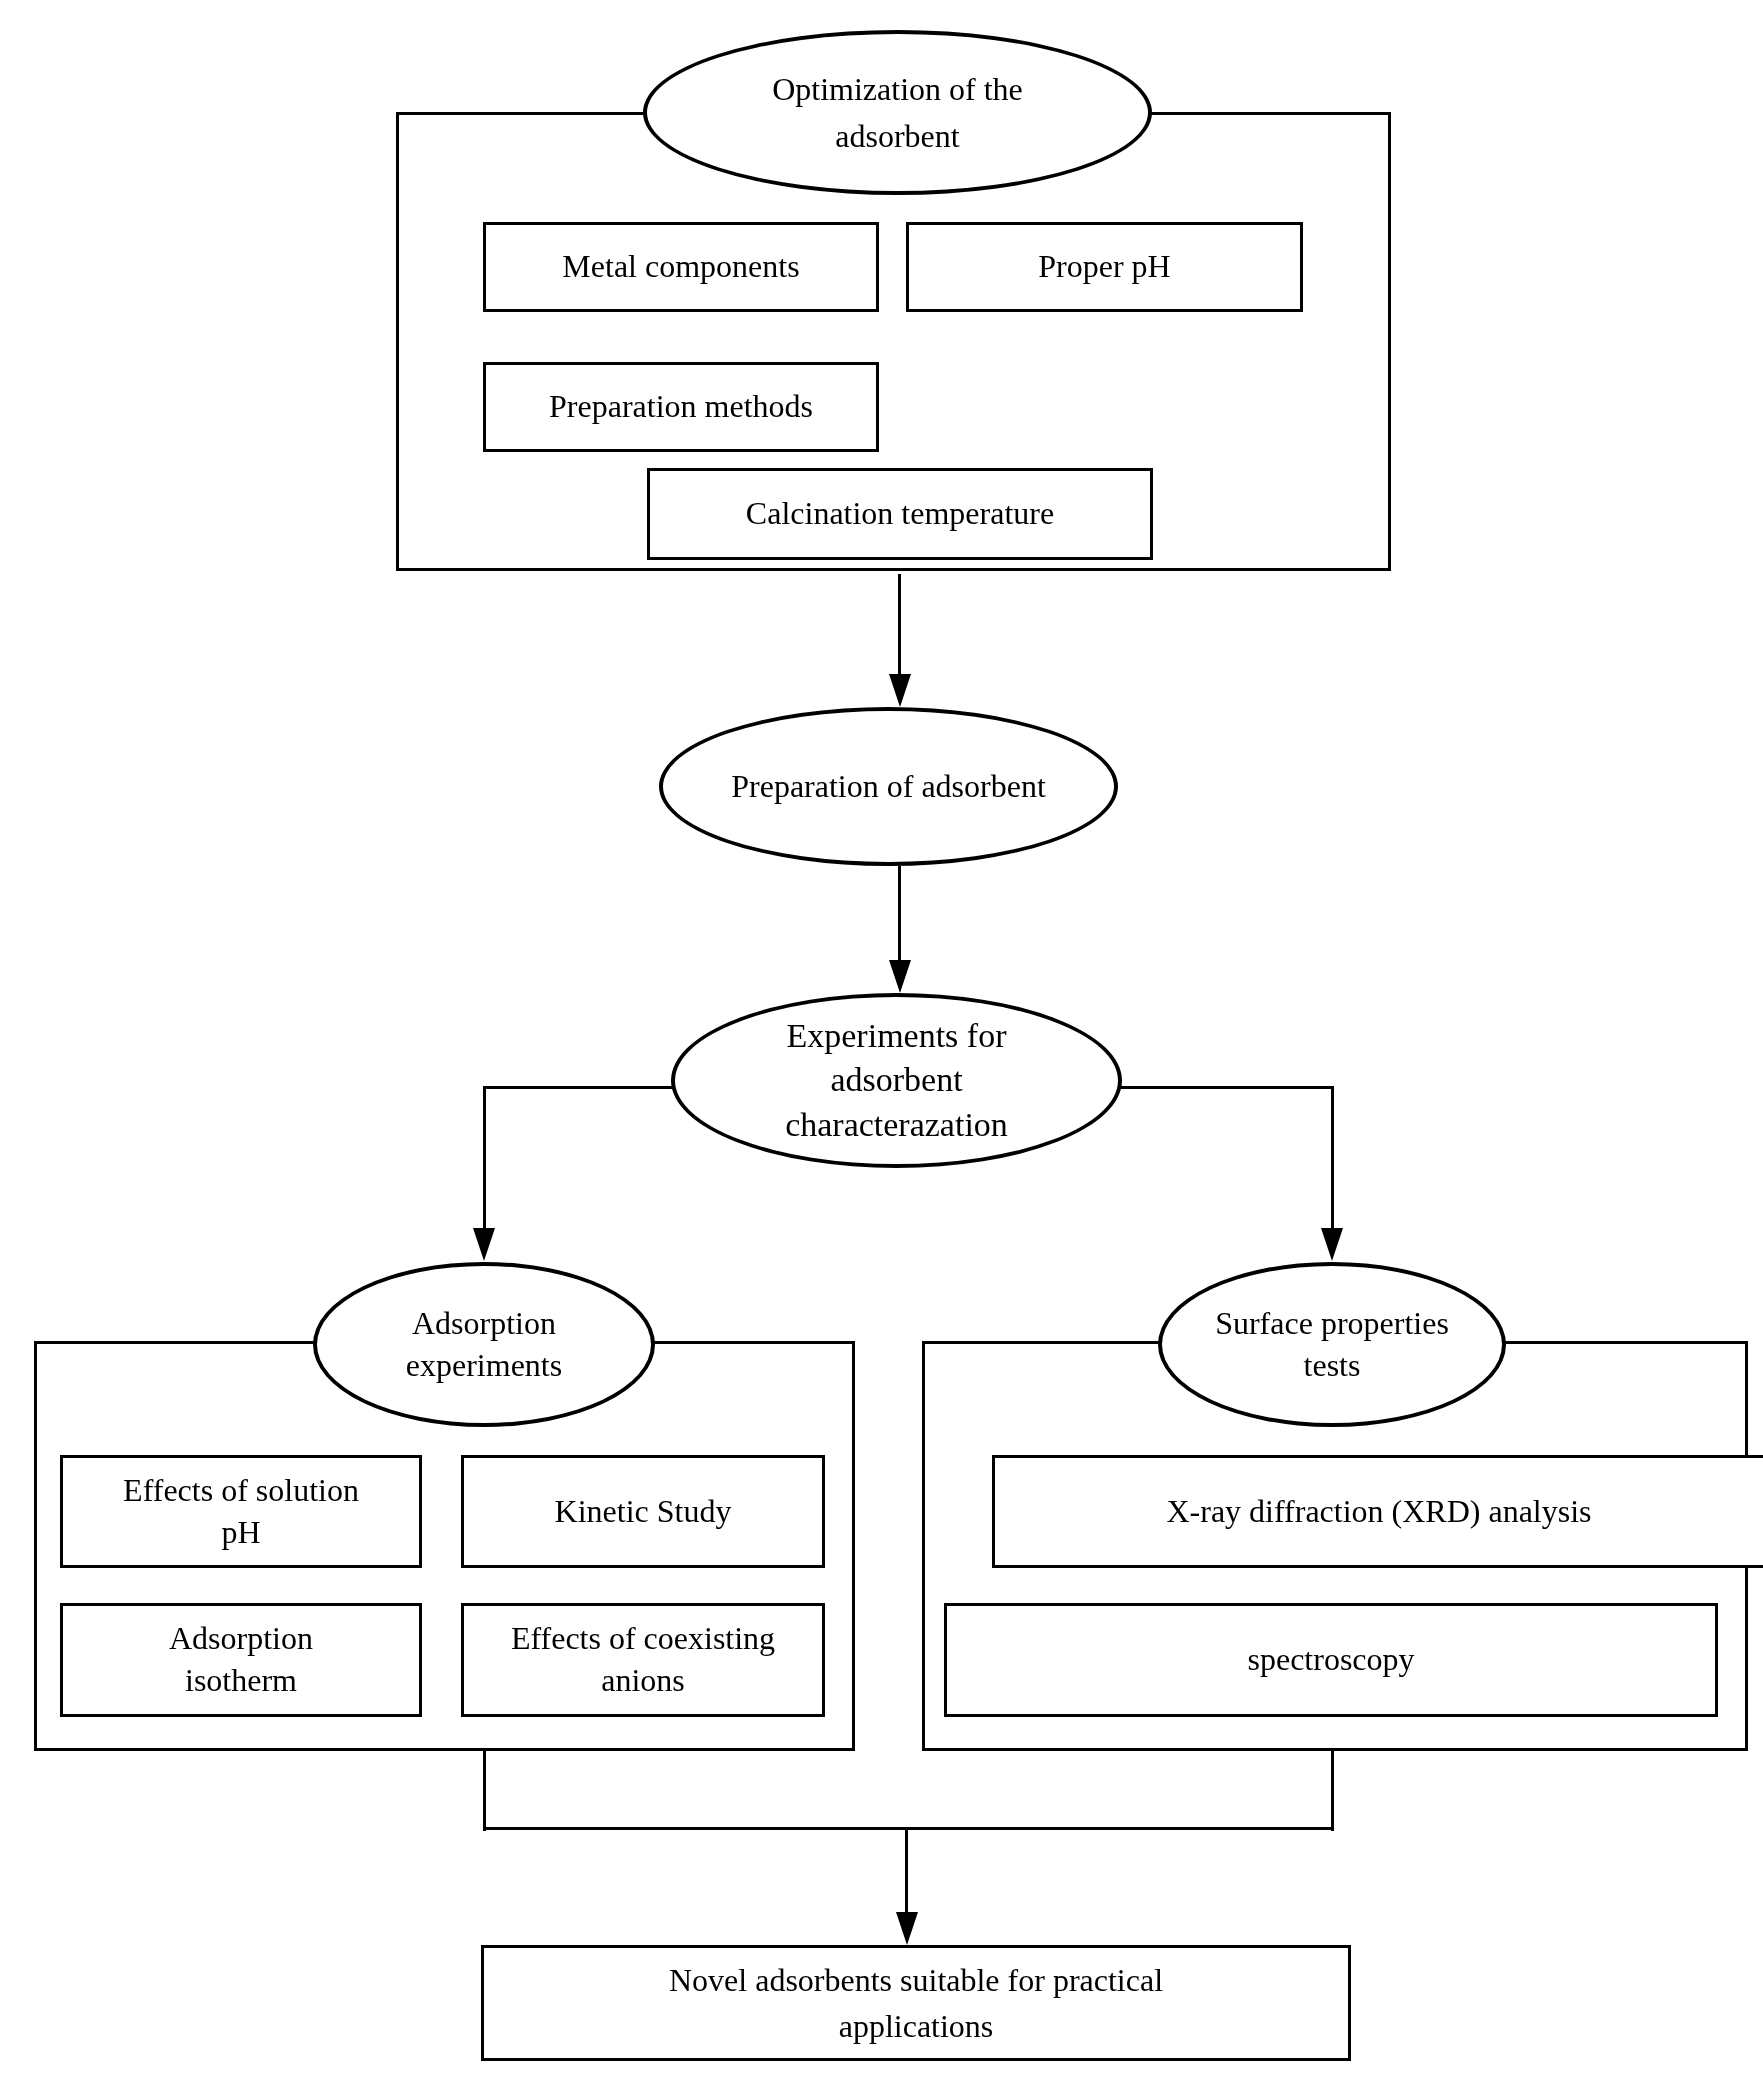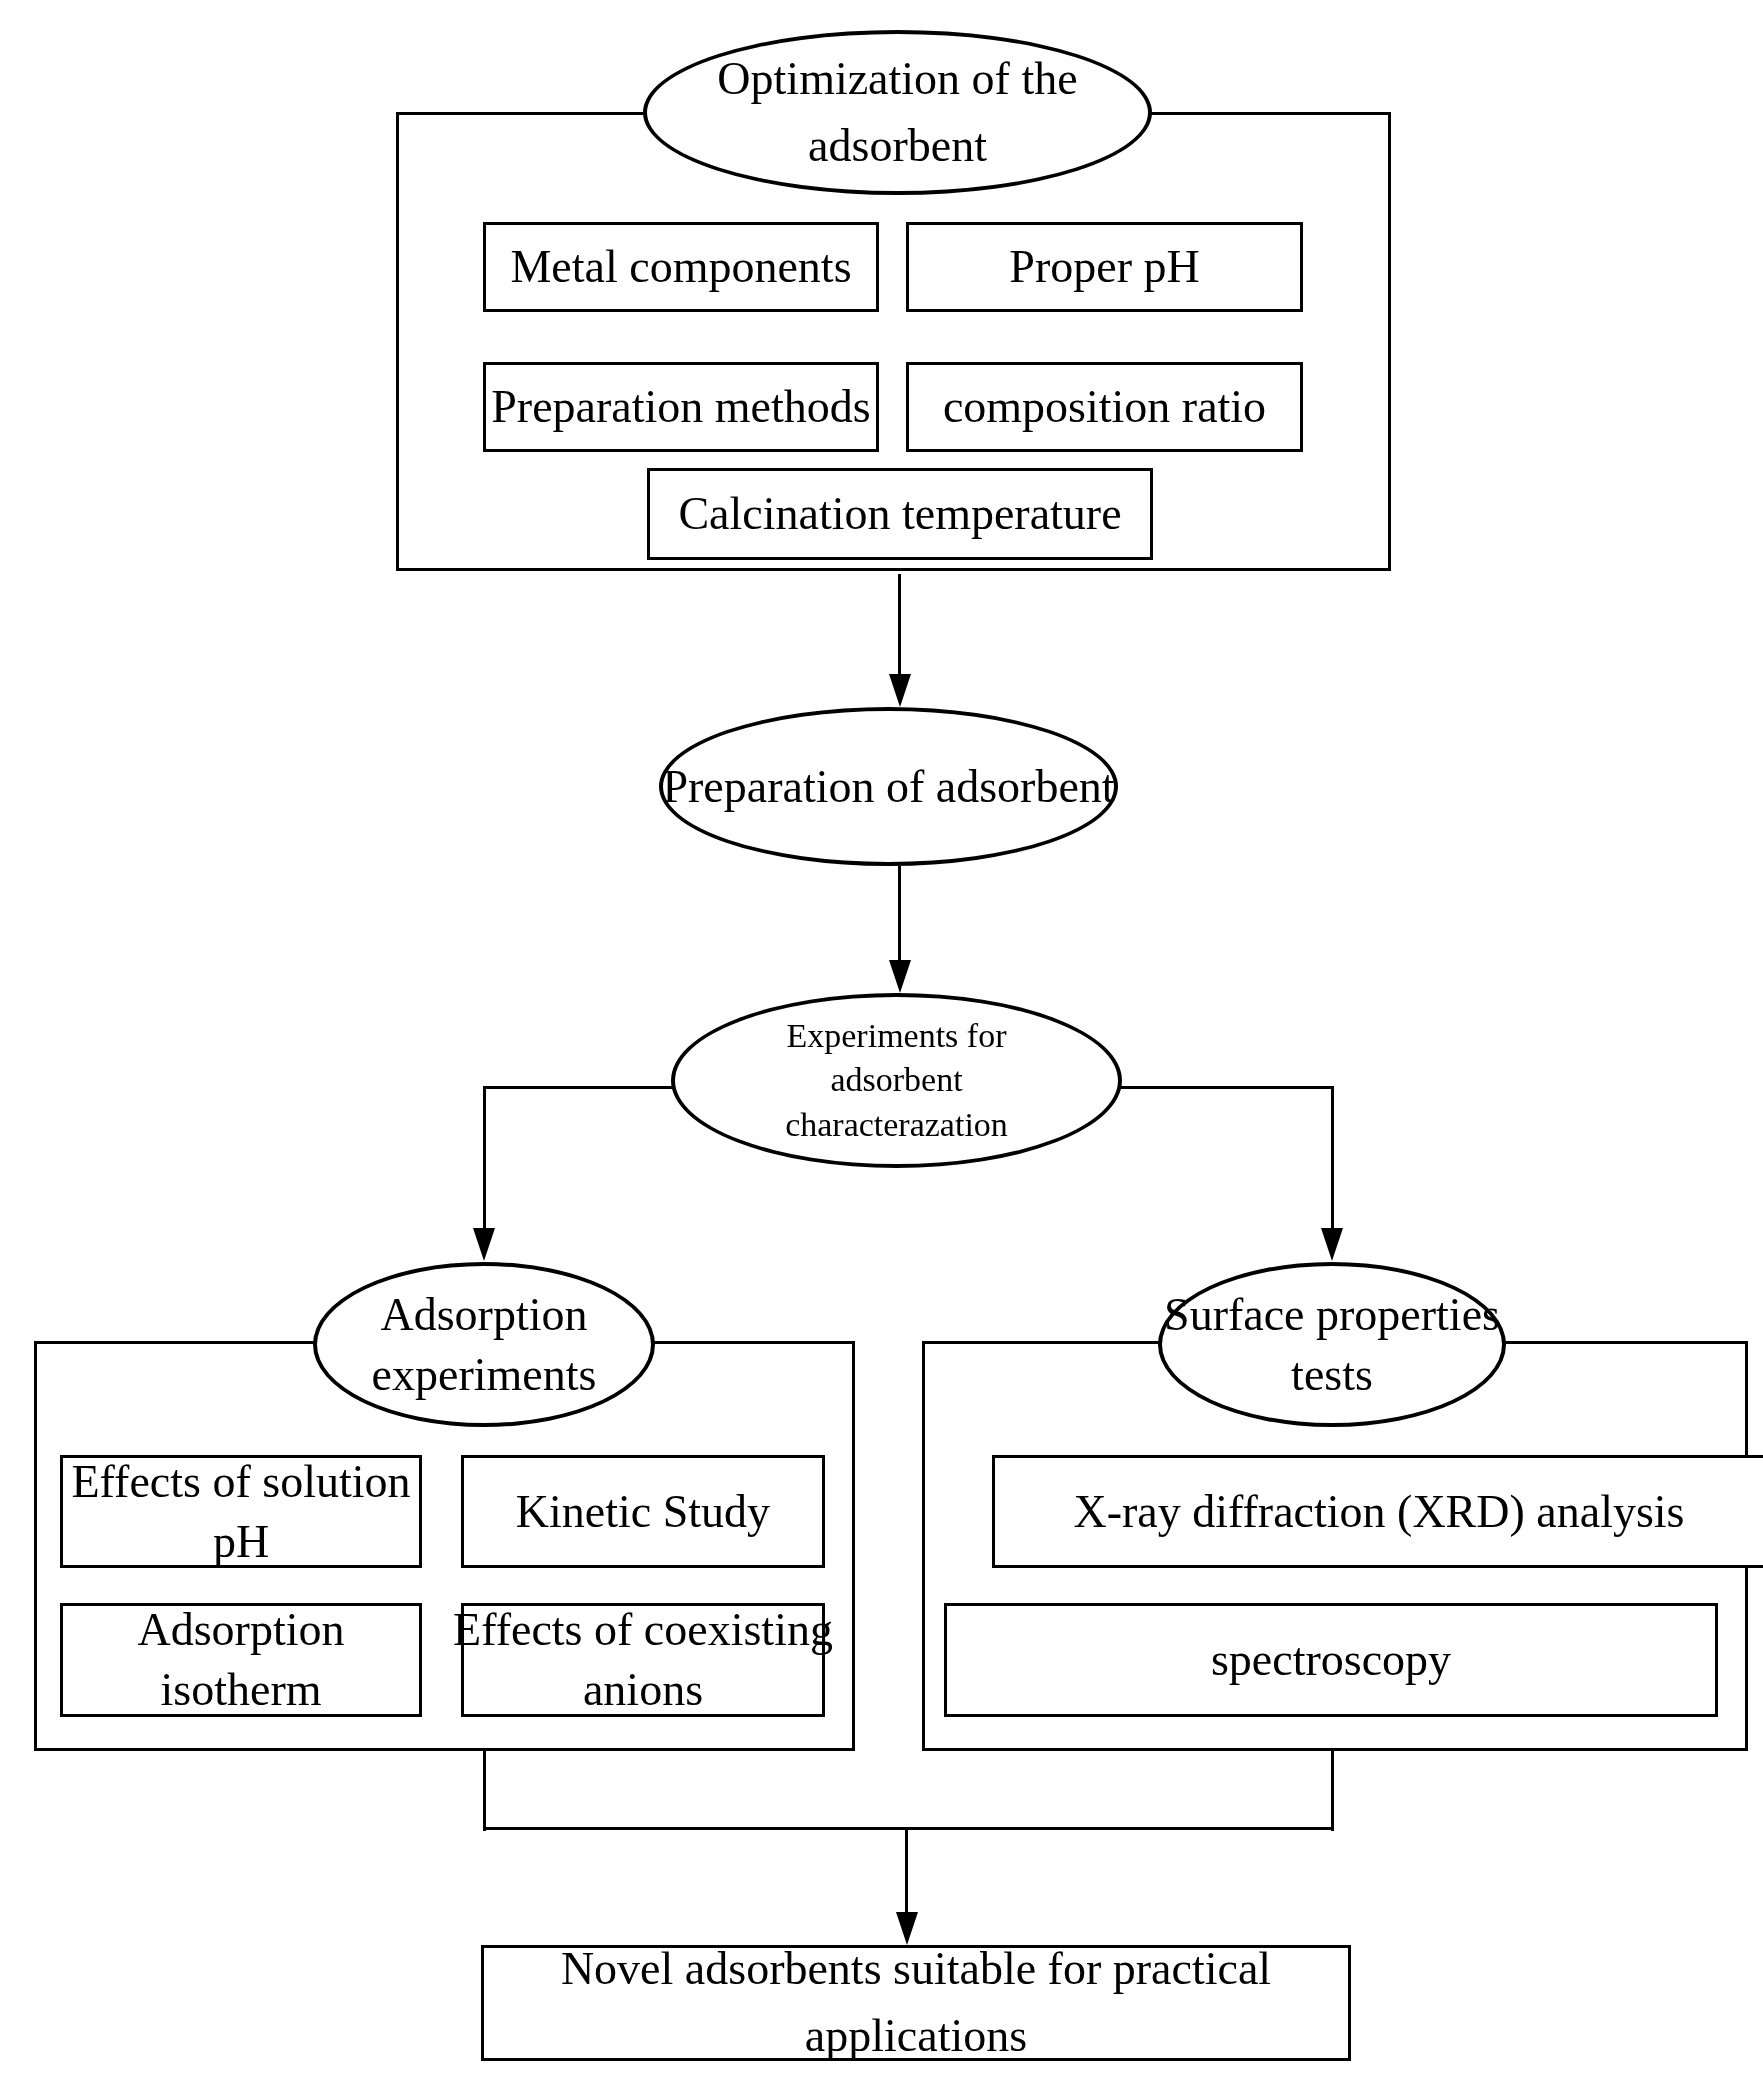--- a/index.html
+++ b/index.html
@@ -23,21 +23,21 @@
     background:transparent;
     z-index:0;
   }
 
   
   .node{
     position:absolute;box-sizing:border-box;
     background:var(--bg);
     display:flex;flex-direction:column;justify-content:center;align-items:center;
     text-align:center;
-    font-size:46px;line-height:1.3;
+    font-size:32px;line-height:1.3;
     z-index:2;
   }
   .box{border:3.2px solid var(--line);}
   .oval{border:4.2px solid var(--line);border-radius:50%;}
   .wide-lh{line-height:1.45;}
   .small{font-size:34px;}
   .ln{display:block;white-space:nowrap;}
 
   
   .cline{position:absolute;background:var(--line);z-index:1;}
@@ -65,23 +65,20 @@
   </div>
 
   <div class="node box" style="left:906px;top:222px;width:397px;height:90px;">
     <span class="ln">Proper pH</span>
   </div>
 
   <div class="node box" style="left:483px;top:362px;width:396px;height:90px;">
     <span class="ln">Preparation methods</span>
   </div>
 
-  <div class="node box" style="left:906px;top:362px;width:397px;height:90px;">
-    <span class="ln">composition ratio</span>
-  </div>
 
   <div class="node box" style="left:647px;top:468px;width:506px;height:92px;">
     <span class="ln">Calcination temperature</span>
   </div>
 
   <div class="cline" style="left:898px;top:574px;width:2.8px;height:103px;"></div>
   <div class="ah" style="left:889px;top:674px;"></div>
 
   <div class="node oval" style="left:659px;top:707px;width:459px;height:159px;justify-content:center;">
     <span class="ln">Preparation of adsorbent</span>

